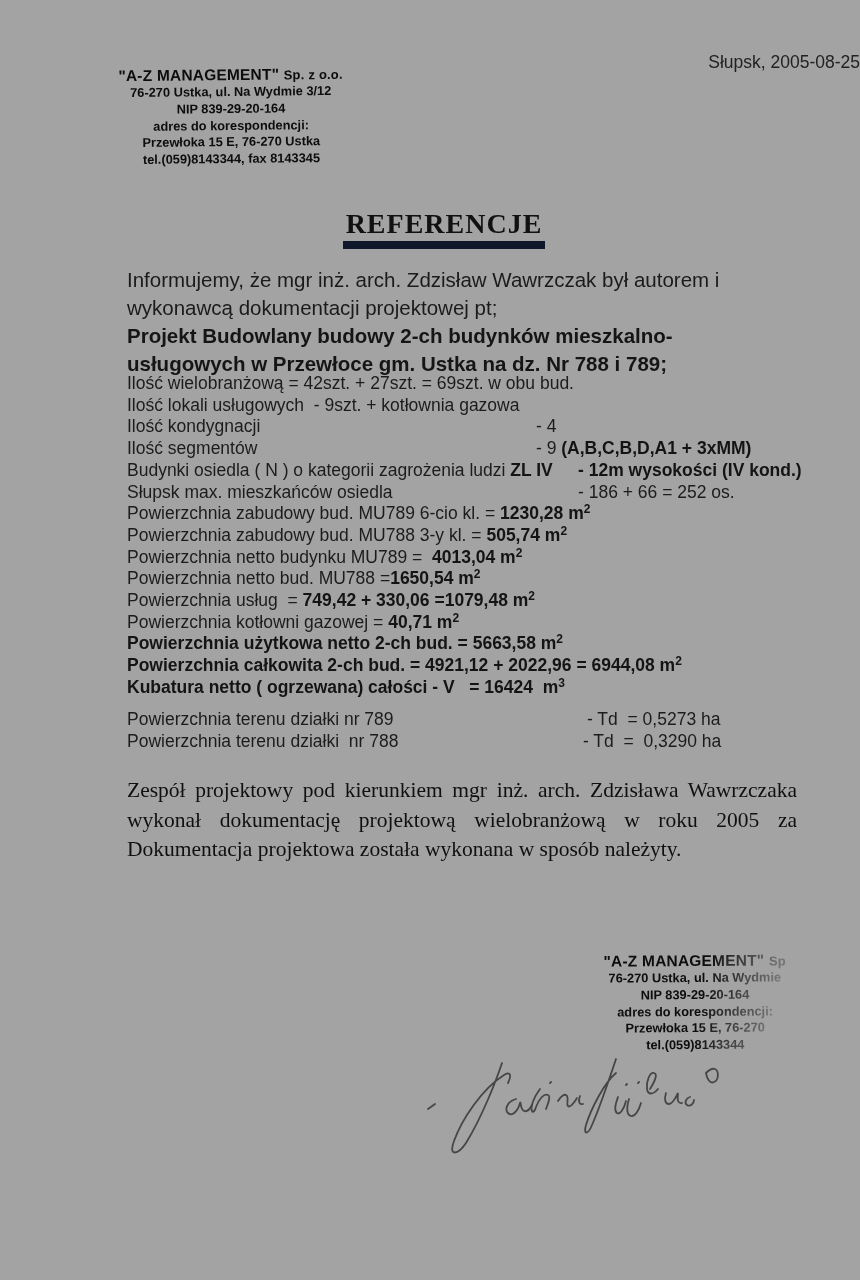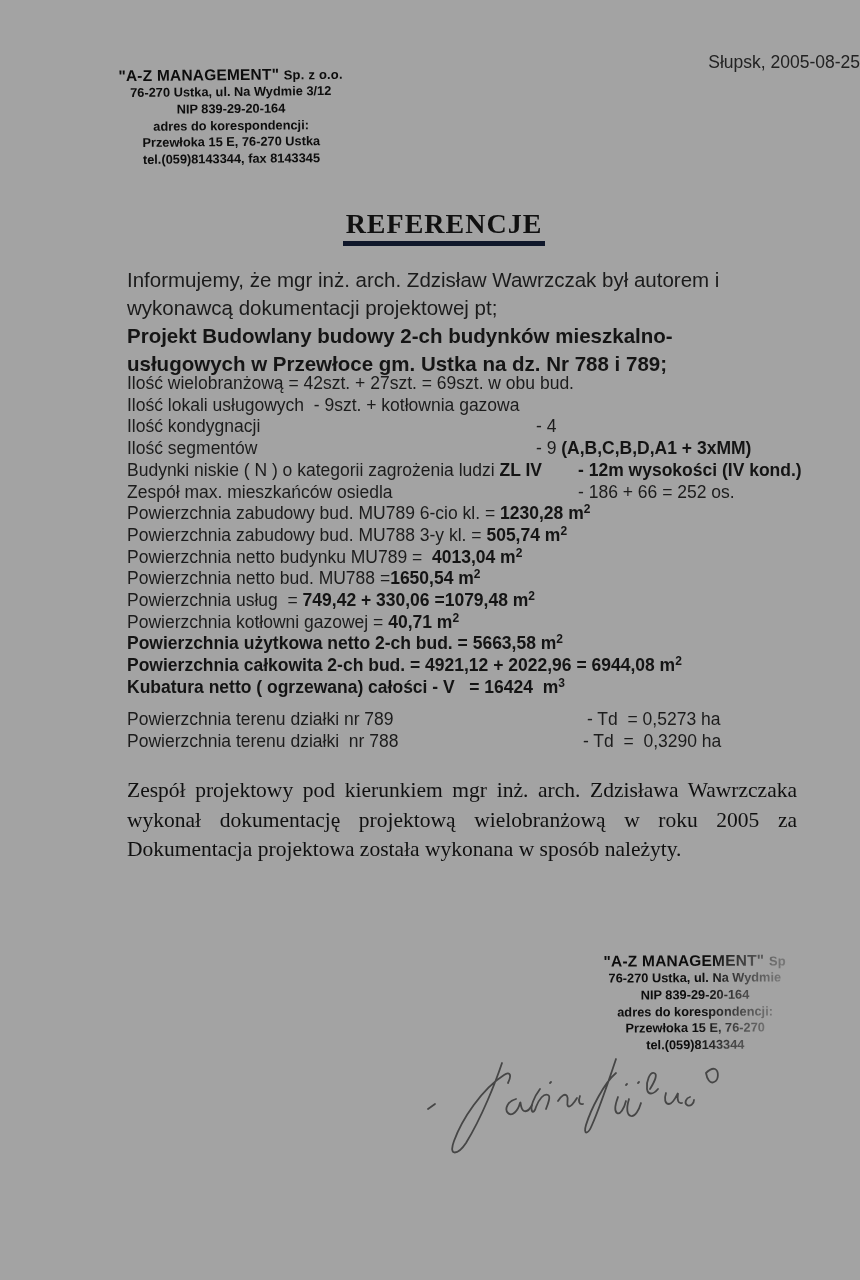--- a/index.html
+++ b/index.html
@@ -18,21 +18,21 @@
   .stamp-bottom{
     top:952px;left:550px;width:290px;transform:rotate(-0.4deg);
     -webkit-mask-image:linear-gradient(100deg,#000 52%,rgba(0,0,0,.35) 74%,transparent 91%);
     mask-image:linear-gradient(100deg,#000 52%,rgba(0,0,0,.35) 74%,transparent 91%);
   }
   
   .title-wrap{position:absolute;top:208px;left:0;width:100%;text-align:center;}
   .title{
     display:inline-block;font-family:"Liberation Serif",serif;font-weight:700;
     font-size:28px;letter-spacing:1px;color:#111;
-    border-bottom:5px solid #0f172a;padding:0 3px 1px 3px;
+    border-bottom:8px solid #0f172a;padding:0 3px 1px 3px;
   }
   
   .intro{position:absolute;top:266px;left:127px;width:672px;}
   .intro-line{font-size:20.5px;line-height:28px;color:#1b1b1b;}
   .project-line{font-size:20.5px;line-height:28px;font-weight:700;color:#151515;}
   
   .specs{position:absolute;top:373px;left:127px;width:690px;}
   .land{position:absolute;top:709px;left:127px;width:690px;}
   .spec-line{position:relative;font-size:17.5px;line-height:21.7px;white-space:pre;color:#1c1c1c;}
   .spec-line .abs{position:absolute;top:0;white-space:pre;}
@@ -72,22 +72,22 @@
     <div class="intro-line">wykonawcą dokumentacji projektowej pt;</div>
     <div class="project-line">Projekt Budowlany budowy 2-ch budynków mieszkalno-</div>
     <div class="project-line">usługowych w Przewłoce gm. Ustka na dz. Nr 788 i 789;</div>
   </div>
 
   <div class="specs">
     <div class="spec-line"><span>Ilość wielobranżową = 42szt. + 27szt. = 69szt. w obu bud.</span></div>
     <div class="spec-line"><span>Ilość lokali usługowych  - 9szt. + kotłownia gazowa</span></div>
     <div class="spec-line"><span>Ilość kondygnacji</span><span class="abs" style="left:409px">- 4</span></div>
     <div class="spec-line"><span>Ilość segmentów</span><span class="abs" style="left:409px"><span>- 9 </span><span class="b">(A,B,C,B,D,A1 + 3xMM)</span></span></div>
-    <div class="spec-line"><span>Budynki niskie ( N ) o kategorii zagrożenia ludzi </span><span class="b">ZL IV</span><span class="abs b" style="left:451px">- 12m wysokości (IV kond.)</span></div>
-    <div class="spec-line"><span>Zespół max. mieszkańców osiedla</span><span class="abs" style="left:451px">- 186 + 66 = 252 os.</span></div>
+    <div class="spec-line"><span>Budynki osiedla ( N ) o kategorii zagrożenia ludzi </span><span class="b">ZL IV</span><span class="abs b" style="left:451px">- 12m wysokości (IV kond.)</span></div>
+    <div class="spec-line"><span>Słupsk max. mieszkańców osiedla</span><span class="abs" style="left:451px">- 186 + 66 = 252 os.</span></div>
     <div class="spec-line"><span>Powierzchnia zabudowy bud. MU789 6-cio kl. = </span><span class="b">1230,28 m</span><sup class="b">2</sup></div>
     <div class="spec-line"><span>Powierzchnia zabudowy bud. MU788 3-y kl. = </span><span class="b">505,74 m</span><sup class="b">2</sup></div>
     <div class="spec-line"><span>Powierzchnia netto budynku MU789 =  </span><span class="b">4013,04 m</span><sup class="b">2</sup></div>
     <div class="spec-line"><span>Powierzchnia netto bud. MU788 =</span><span class="b">1650,54 m</span><sup class="b">2</sup></div>
     <div class="spec-line"><span>Powierzchnia usług  = </span><span class="b">749,42 + 330,06 =1079,48 m</span><sup class="b">2</sup></div>
     <div class="spec-line"><span>Powierzchnia kotłowni gazowej = </span><span class="b">40,71 m</span><sup class="b">2</sup></div>
     <div class="spec-line"><span class="b">Powierzchnia użytkowa netto 2-ch bud. = 5663,58 m</span><sup class="b">2</sup></div>
     <div class="spec-line"><span class="b">Powierzchnia całkowita 2-ch bud. = 4921,12 + 2022,96 = 6944,08 m</span><sup class="b">2</sup></div>
     <div class="spec-line"><span class="b">Kubatura netto ( ogrzewana) całości - V   = 16424  m</span><sup class="b">3</sup></div>
   </div>

